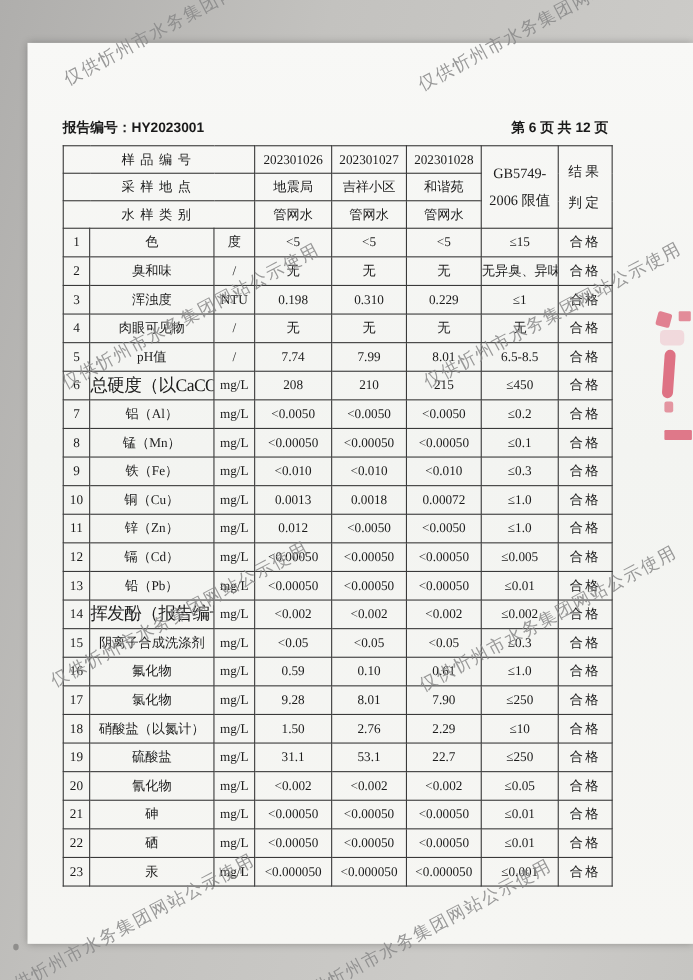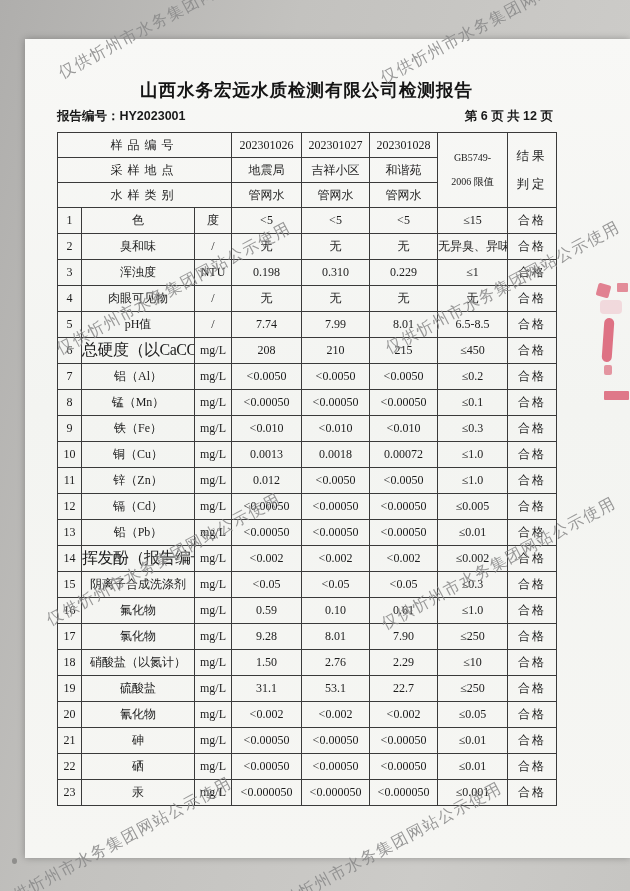--- a/index.html
+++ b/index.html
@@ -34,21 +34,21 @@
     position:absolute; left:32px; top:93px; width:499px; height:653px;
     border-collapse:collapse; table-layout:fixed;
     color:#1c1c1c;
   }
   table.results td {
     border:1px solid #3a3a3a; text-align:center; vertical-align:middle;
     font-size:12px; padding:0; overflow:hidden; white-space:nowrap;
   }
   thead td { height:24px; font-size:12.5px; }
   .sp-label { letter-spacing:5px; }
-  .gb-cell .l1,.gb-cell .l2 { line-height:24px; font-size:10px; }
+  .gb-cell .l1,.gb-cell .l2 { line-height:24px; font-size:13px; }
   .res-head .l1,.res-head .l2 { line-height:28px; font-size:12.5px; letter-spacing:3px; }
   tbody td { height:25px; }
   .c-no { font-size:12px; }
   .c-name { text-align:left; padding-left:6px; font-size:11.5px; }
   .c-name.tight { font-size:16px; letter-spacing:-0.5px; }
   .c-unit { font-size:11.5px; }
   .c-val { font-size:12px; }
   .c-limit { font-size:11.5px; }
   .c-limit.limit-cjk { font-size:12px; }
   .c-result { letter-spacing:2px; }
@@ -77,21 +77,20 @@
   .sp5{left:604px; top:391px; width:25px; height:9px;  opacity:.78; border-radius:1px;}
   .speck { position:absolute; left:12px; top:858px; width:5px; height:6px; background:#8f8e8c; border-radius:50%; z-index:2; }
 </style>
 </head>
 <body>
 
 <div class="stage">
 
   <div class="paper">
 
-    <div class="report-title">山西水务宏远水质检测有限公司检测报告</div>
 
     <div class="meta-row">
       <span>报告编号：HY2023001</span>
       <span>第 6 页 共 12 页</span>
     </div>
 
     <table class="results">
       <colgroup>
         <col style="width:24px">
           <col style="width:113px">

